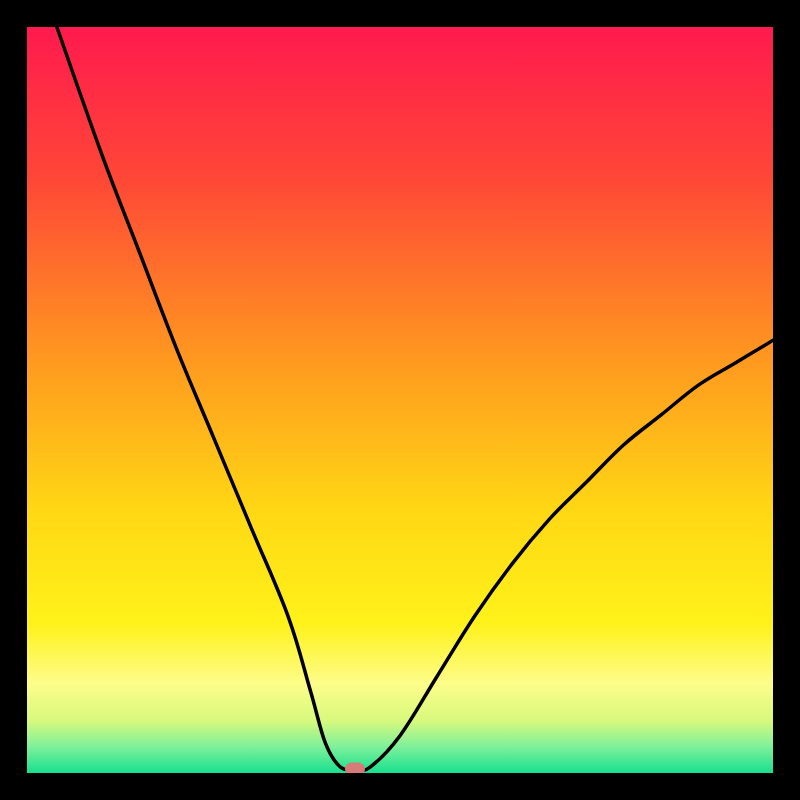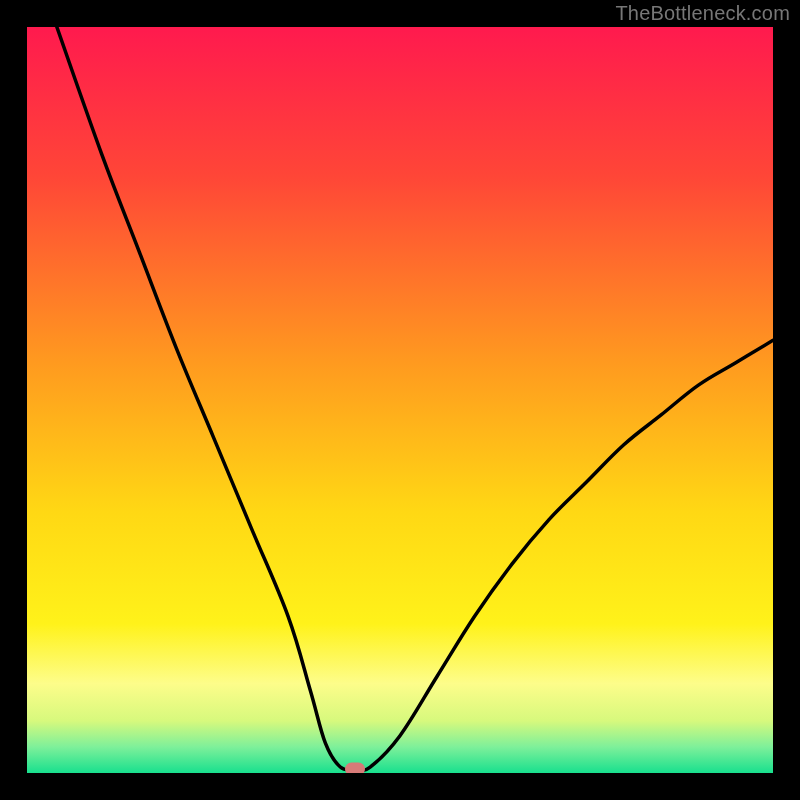--- a/index.html
+++ b/index.html
@@ -59,21 +59,20 @@
     border-radius: 7px;
     transform: translate(-50%, -50%);
     z-index: 15;
   }
 </style>
 </head>
 <body>
 
 <div class="frame">
 
-  <div class="watermark">TheBottleneck.com</div>
 
   <div class="plot-area">
 
     <svg class="gradient" viewBox="0 0 100 100" preserveAspectRatio="none">
       <defs>
         <linearGradient id="bg-grad" x1="0" y1="0" x2="0" y2="1">
             <stop offset="0%" stop-color="#ff1a4e"></stop>
             <stop offset="20%" stop-color="#ff4637"></stop>
             <stop offset="45%" stop-color="#ff9a1f"></stop>
             <stop offset="65%" stop-color="#ffd814"></stop>

